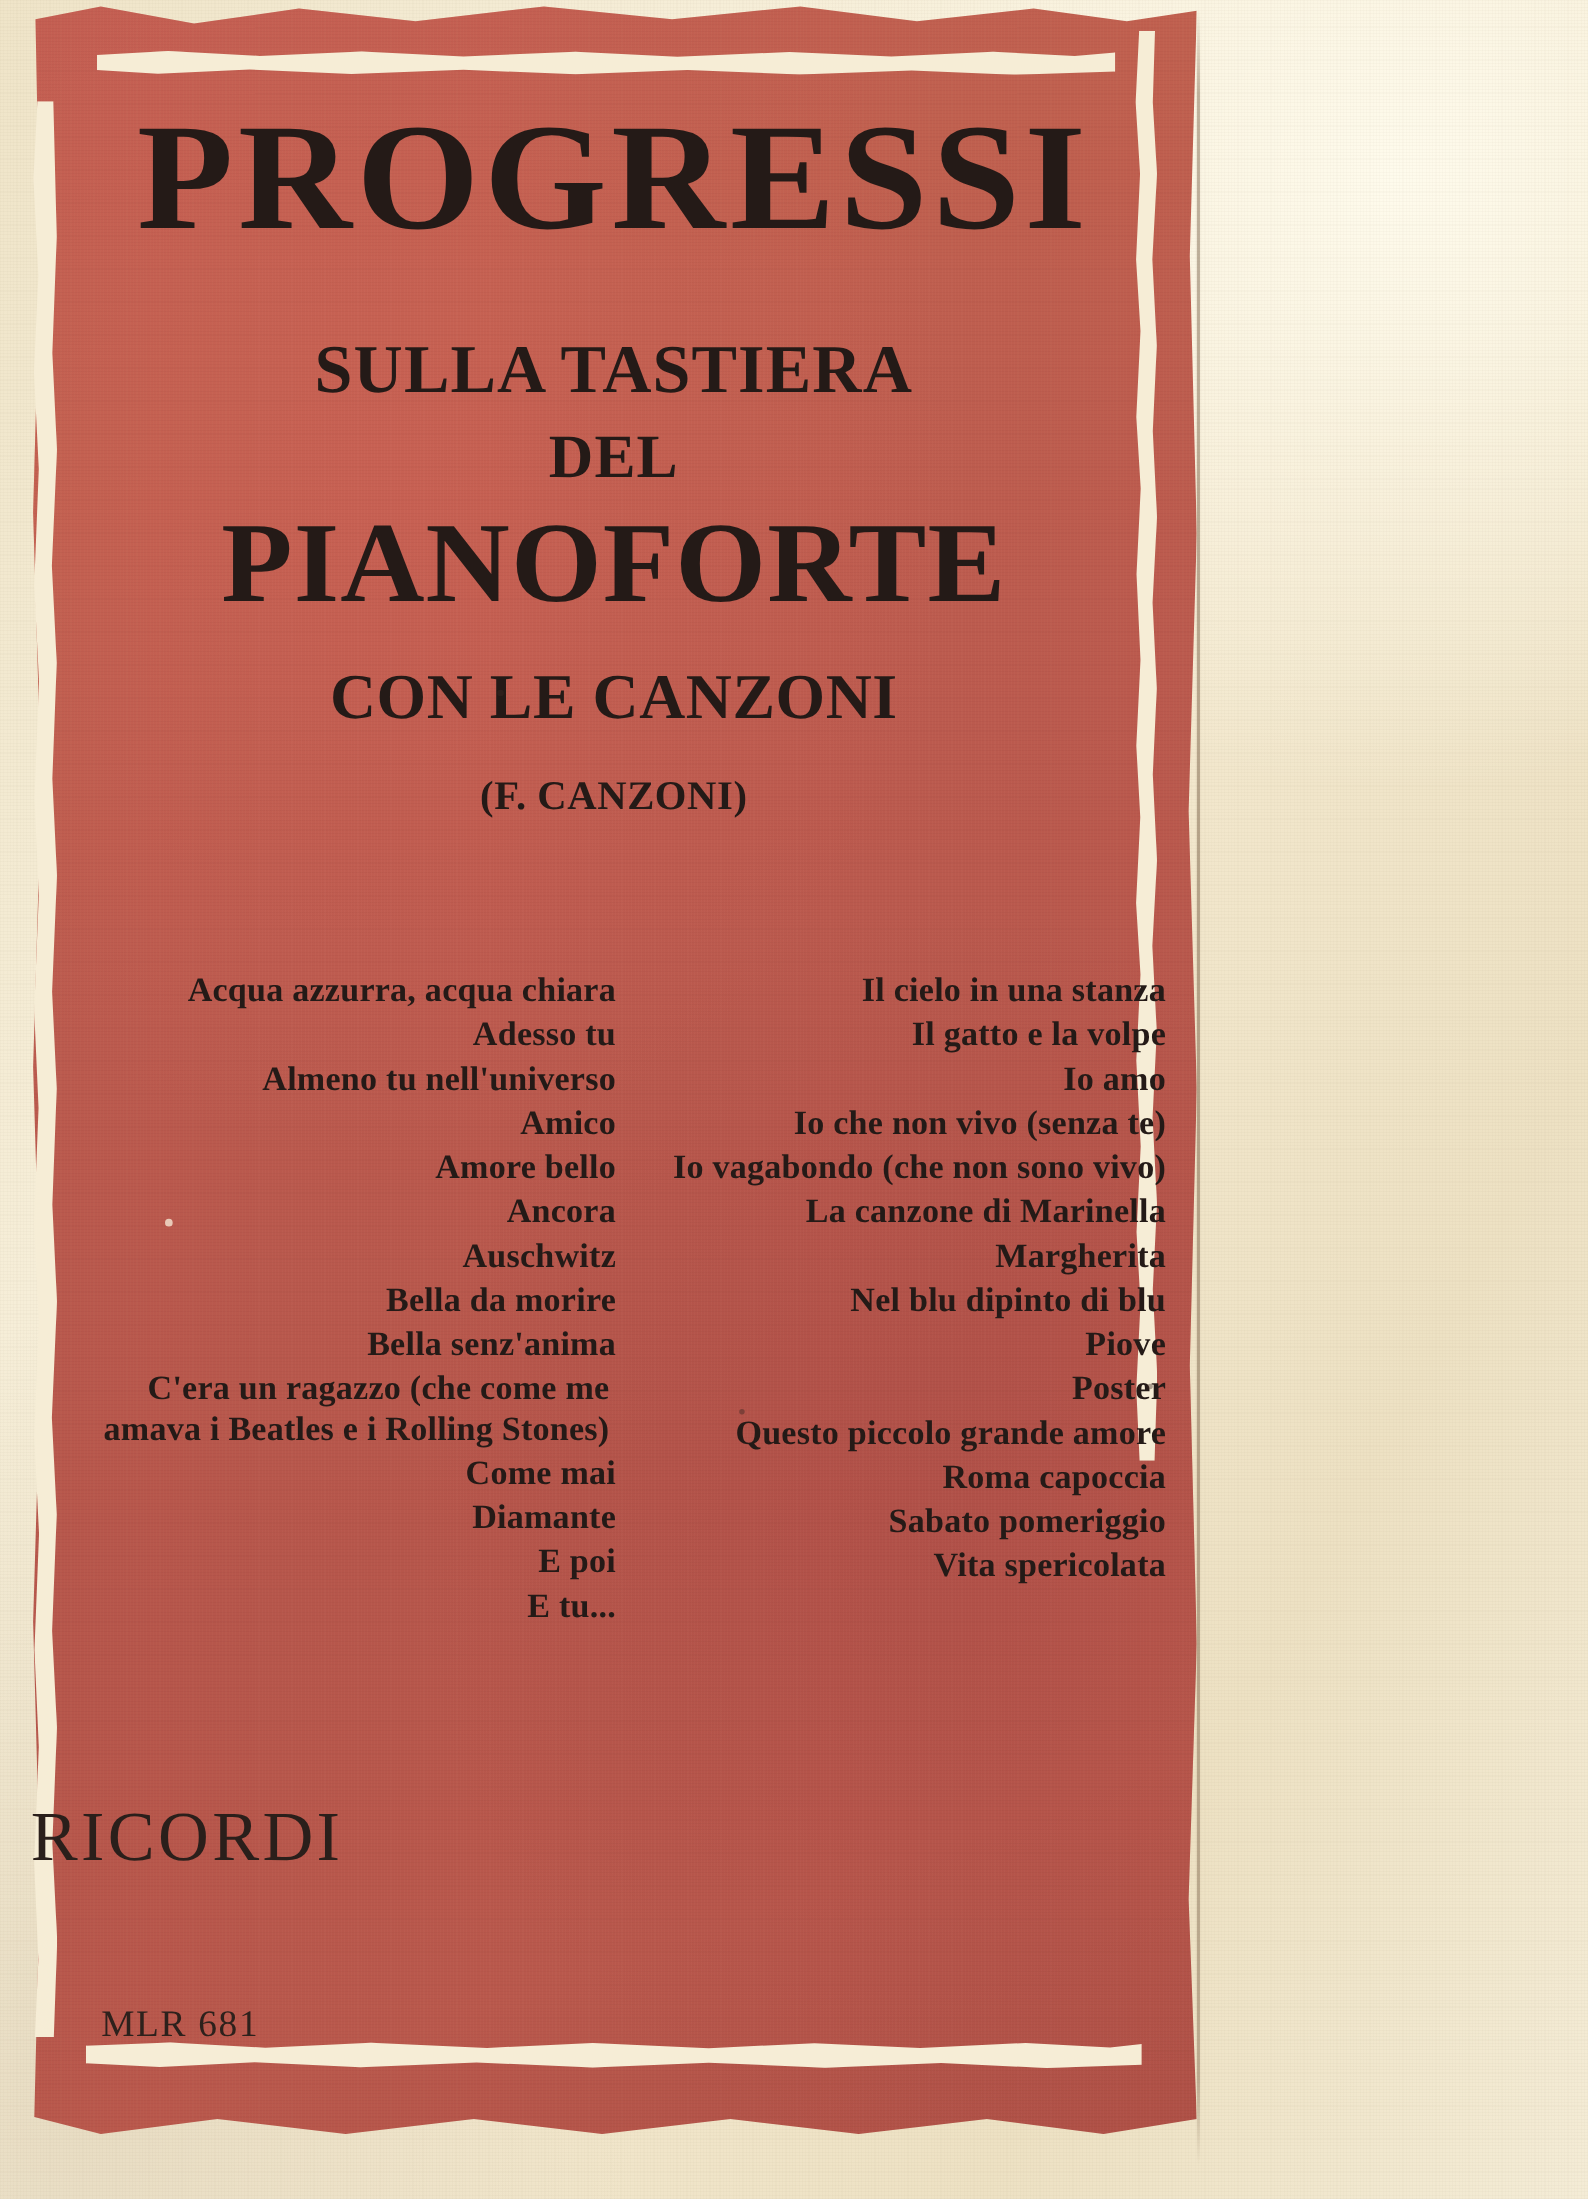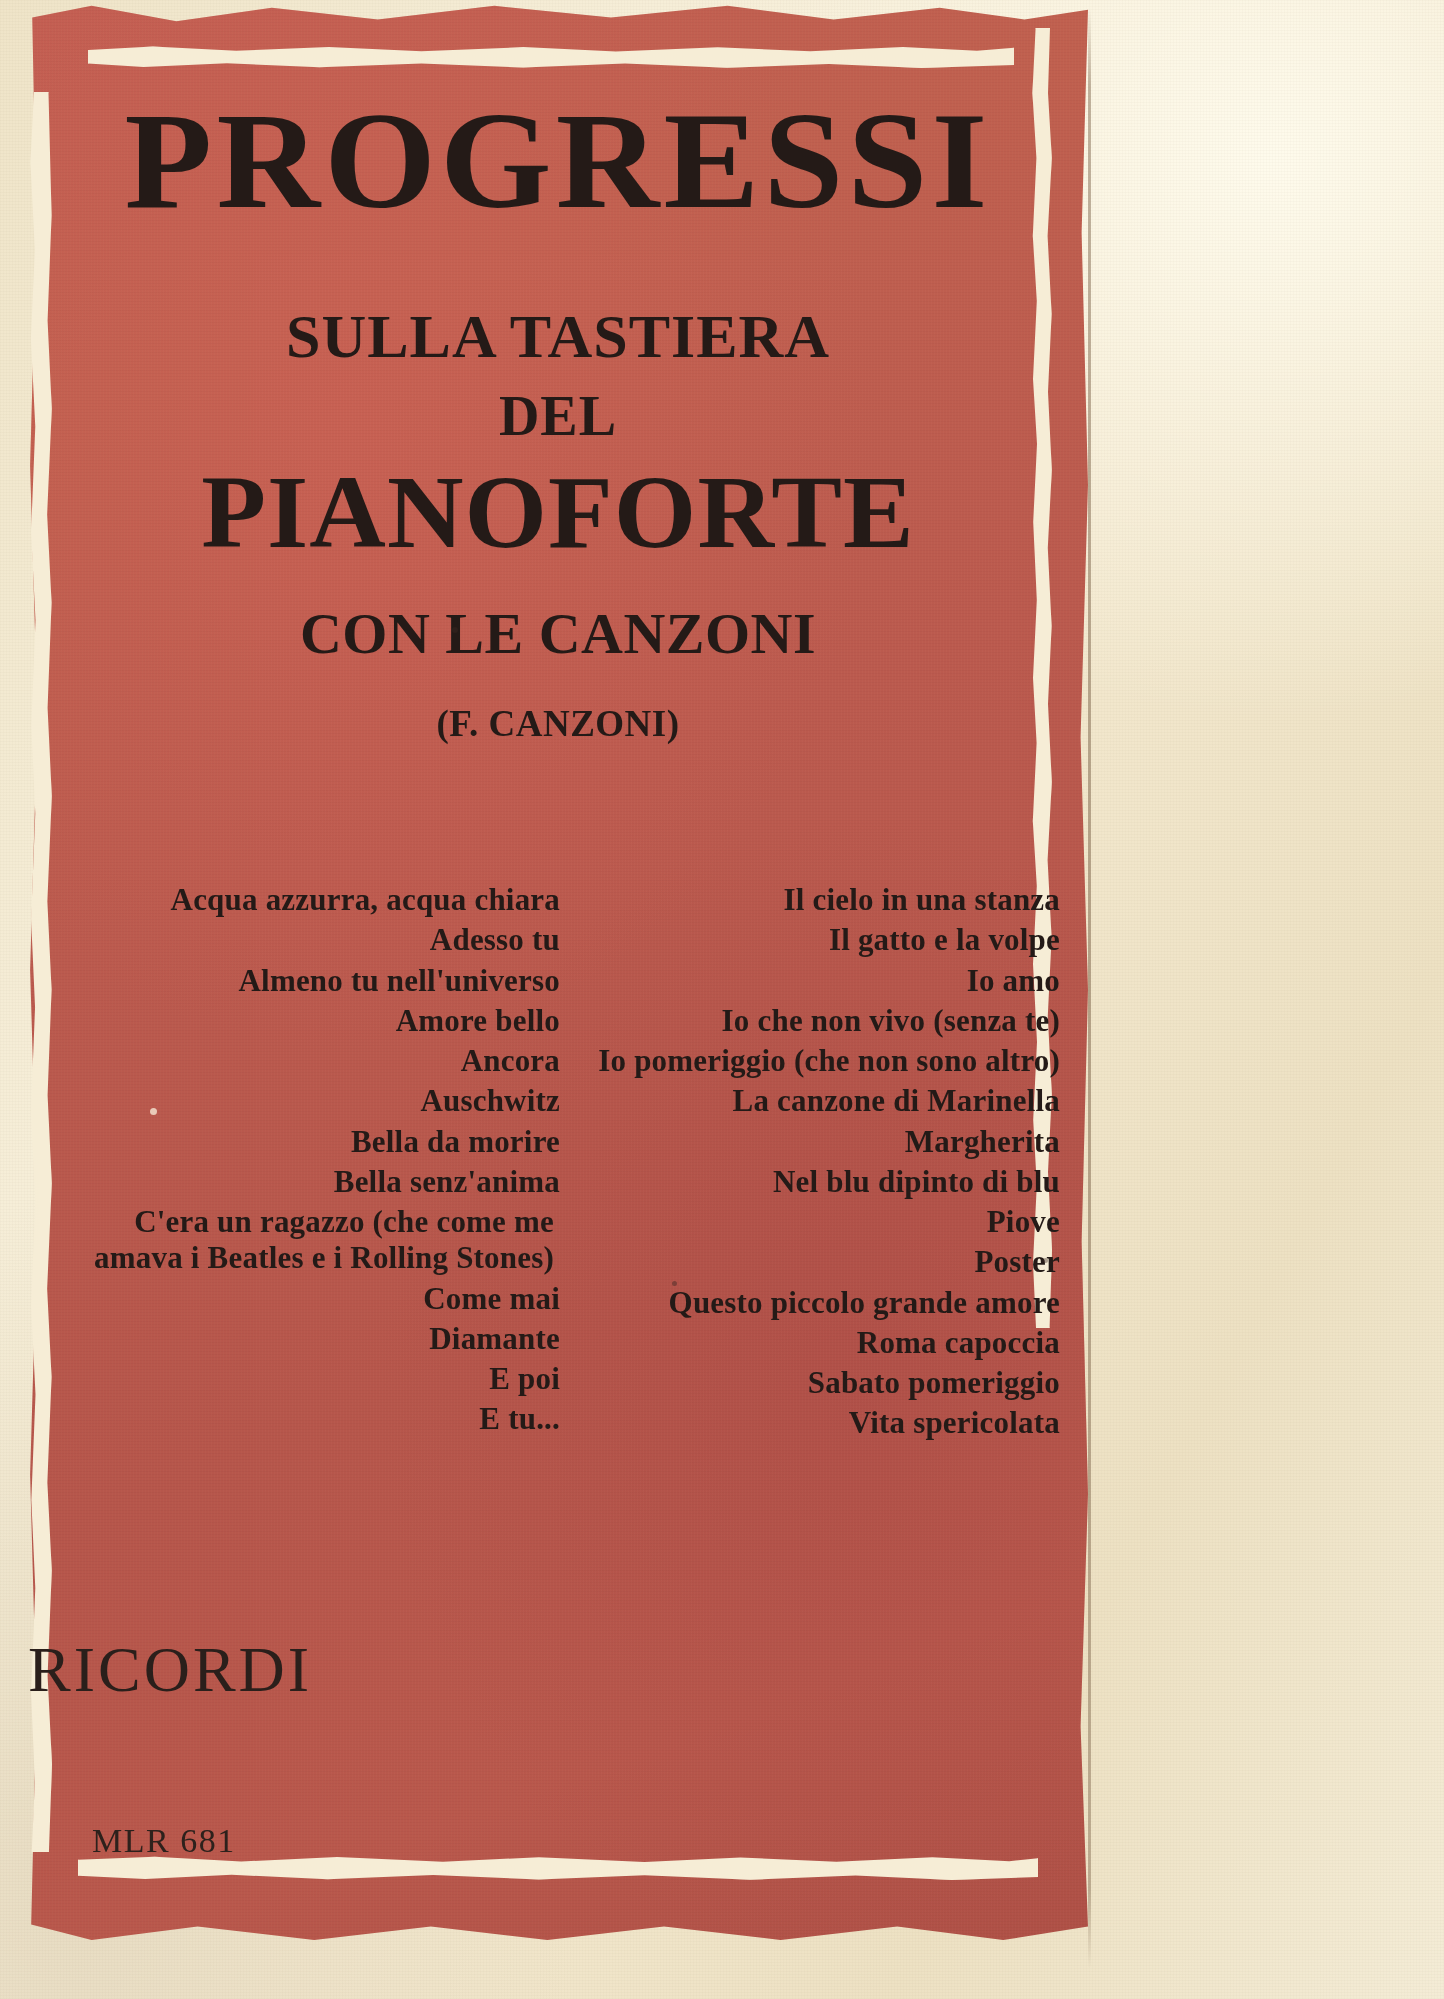--- a/index.html
+++ b/index.html
@@ -290,38 +290,39 @@
   <div class="ink title-sub2">DEL</div>
   <div class="ink title-instrument">PIANOFORTE</div>
   <div class="ink title-sub3">CON LE CANZONI</div>
   <div class="ink author">(F. CANZONI)</div>
 
   <div class="songlist">
     <div class="song-col">
       <div class="song">Acqua azzurra, acqua chiara</div>
       <div class="song">Adesso tu</div>
       <div class="song">Almeno tu nell'universo</div>
+      <div class="song">Amico</div>
       <div class="song">Amore bello</div>
       <div class="song">Ancora</div>
       <div class="song">Auschwitz</div>
       <div class="song">Bella da morire</div>
       <div class="song">Bella senz'anima</div>
       <div class="song wrap">C'era un ragazzo (che come me amava i Beatles e i Rolling Stones)</div>
       <div class="song">Come mai</div>
       <div class="song">Diamante</div>
       <div class="song">E poi</div>
       <div class="song">E tu...</div>
     </div>
 
     <div class="song-col">
       <div class="song">Il cielo in una stanza</div>
       <div class="song">Il gatto e la volpe</div>
       <div class="song">Io amo</div>
       <div class="song">Io che non vivo (senza te)</div>
-      <div class="song">Io pomeriggio (che non sono altro)</div>
+      <div class="song">Io vagabondo (che non sono vivo)</div>
       <div class="song">La canzone di Marinella</div>
       <div class="song">Margherita</div>
       <div class="song">Nel blu dipinto di blu</div>
       <div class="song">Piove</div>
       <div class="song">Poster</div>
       <div class="song">Questo piccolo grande amore</div>
       <div class="song">Roma capoccia</div>
       <div class="song">Sabato pomeriggio</div>
       <div class="song">Vita spericolata</div>
     </div>

